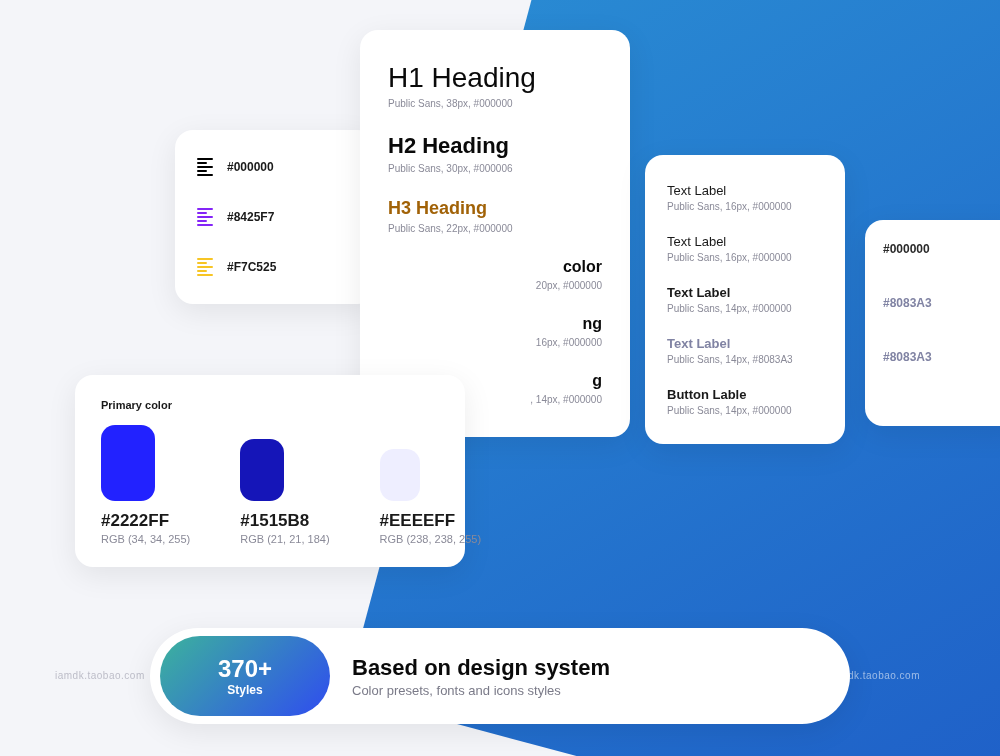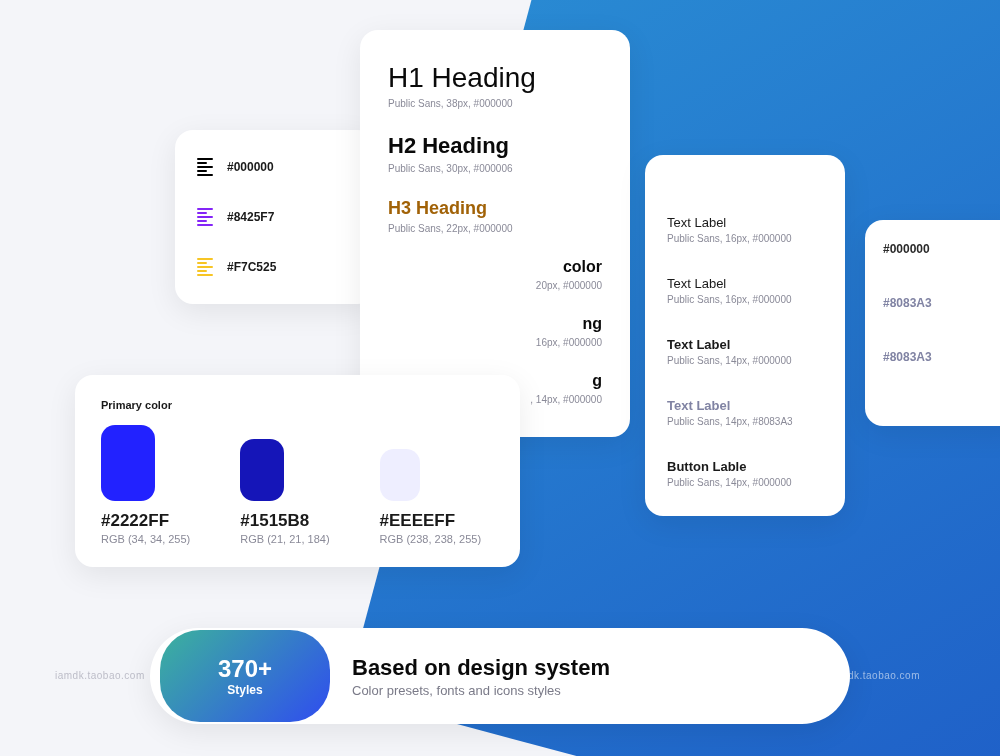--- a/index.html
+++ b/index.html
@@ -73,39 +73,39 @@
   color: #8a8a98;
   margin-top: 4px;
 }
 
 .labels-card {
   top: 155px;
   left: 645px;
   width: 200px;
   padding: 28px 22px;
 }
-.label-item { margin-bottom: 22px; margin-top: 32px; }
+.label-item { margin-bottom: 22px; }
 .label-title { font-size: 13px; color: #1a1a1a; }
 .label-title.bold { font-weight: 700; }
 .label-title.grey { color: #8083A3; font-weight: 600; }
 .label-meta { font-size: 10px; color: #8a8a98; margin-top: 3px; }
 
 .peek-card {
   top: 220px;
   left: 865px;
   width: 160px;
   padding: 22px 18px;
 }
 .peek-item { margin-bottom: 40px; font-size: 12px; color: #2a2a2a; font-weight: 600; }
 .peek-item.grey { color: #8083A3; }
 
 .primary-card {
   top: 375px;
   left: 75px;
-  width: 445px;
+  width: 390px;
   padding: 24px 26px 22px;
 }
 .primary-title {
   font-size: 11px;
   font-weight: 700;
   color: #1a1a1a;
   margin-bottom: 14px;
 }
 .swatch-row {
   display: flex;
@@ -129,21 +129,21 @@
   height: 96px;
   background: #fff;
   border-radius: 50px;
   display: flex;
   align-items: center;
   padding: 10px;
   box-shadow: 0 8px 30px rgba(0,0,0,0.08);
 }
 .pill-badge {
   width: 170px;
-  height: 92px;
+  height: 80px;
   border-radius: 40px;
   background: linear-gradient(135deg, #3cb39c 0%, #2f4cf0 100%);
   display: flex;
   flex-direction: column;
   align-items: center;
   justify-content: center;
   color: #fff;
   margin-right: 22px;
 }
 .pill-count { font-size: 24px; font-weight: 800; }

